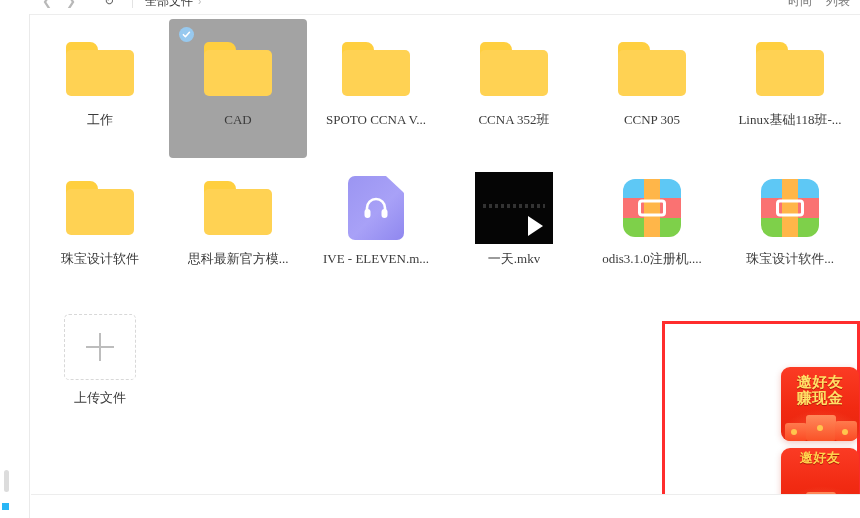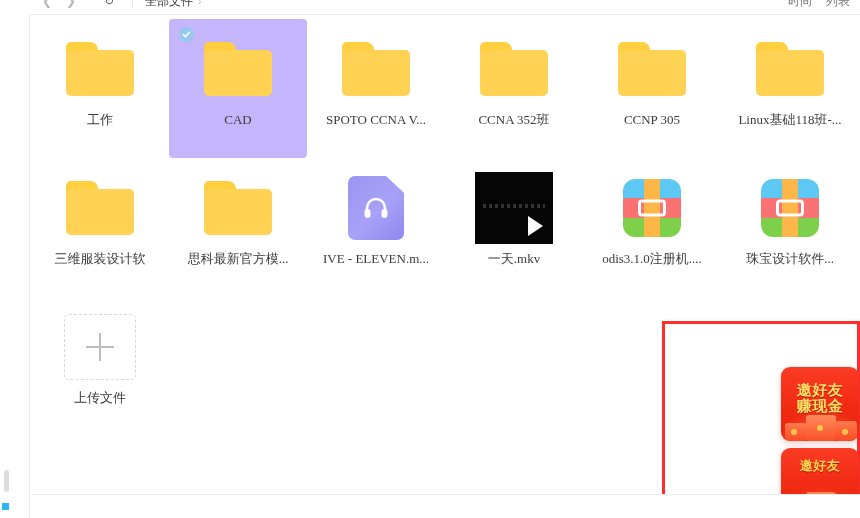--- a/index.html
+++ b/index.html
@@ -126,21 +126,21 @@
     display: flex;
     flex-direction: column;
     align-items: center;
     justify-content: flex-start;
     padding-top: 14px;
     box-sizing: border-box;
     border-radius: 4px;
     cursor: default;
   }
   .cell.selected {
-    background: #c4b5fd;
+    background: #a3a3a3;
   }
   .thumb {
     width: 78px;
     height: 72px;
     display: flex;
     align-items: center;
     justify-content: center;
     position: relative;
   }
   .label {
@@ -330,21 +330,20 @@
   .promo .p-title {
     padding: 7px 4px 0 4px;
     text-align: center;
     font-family: "DejaVu Sans", "Liberation Sans", sans-serif;
     font-weight: bold;
     font-size: 15px;
     line-height: 16px;
     letter-spacing: 0.5px;
     color: #ffe066;
     text-shadow: 0 1px 0 #b31608;
-    margin-top: 8px;
   }
   .promo .p-art {
     position: absolute;
     left: 0; right: 0; bottom: 0;
     height: 34px;
   }
   .promo .p-art .env {
     position: absolute;
     bottom: 0;
     border-radius: 3px;
@@ -485,21 +484,21 @@
         </div>
         <div class="label">Linux基础118班-...</div>
       </div>
       <div class="cell">
         <div class="thumb">
           <div class="folder">
             <div class="tab"></div>
             <div class="body"></div>
           </div>
         </div>
-        <div class="label">三维服装设计软</div>
+        <div class="label">珠宝设计软件</div>
       </div>
       <div class="cell">
         <div class="thumb">
           <div class="folder">
             <div class="tab"></div>
             <div class="body"></div>
           </div>
         </div>
         <div class="label">思科最新官方模...</div>
       </div>

